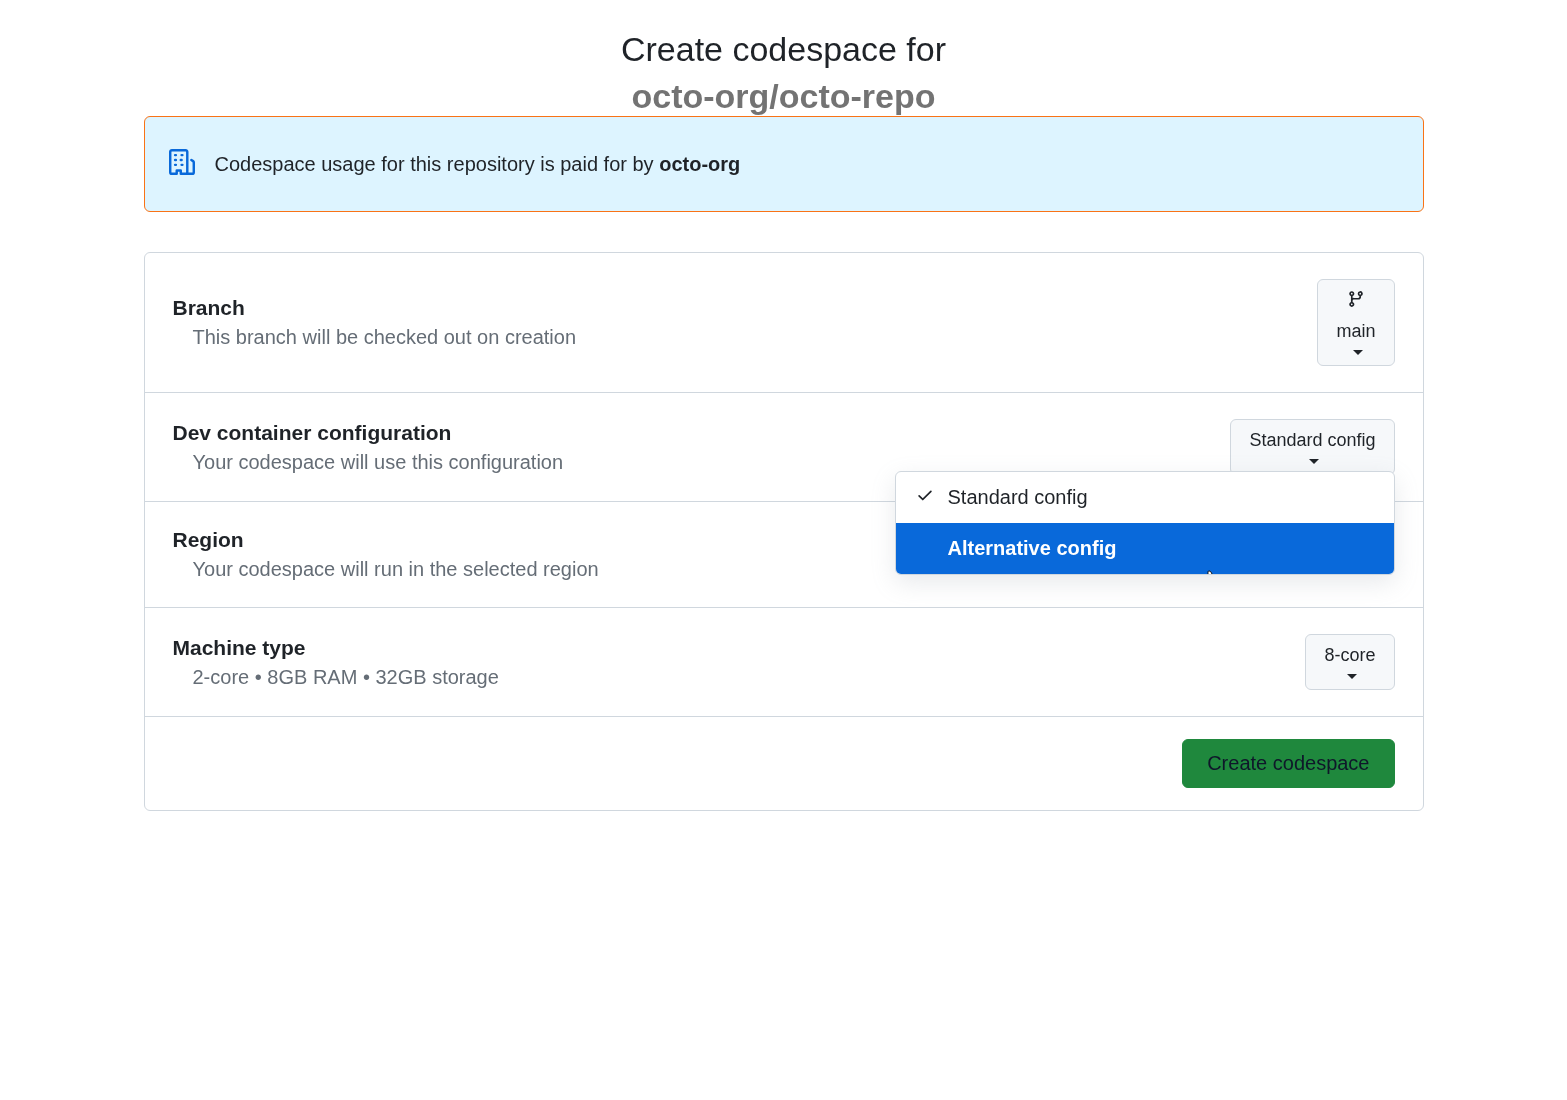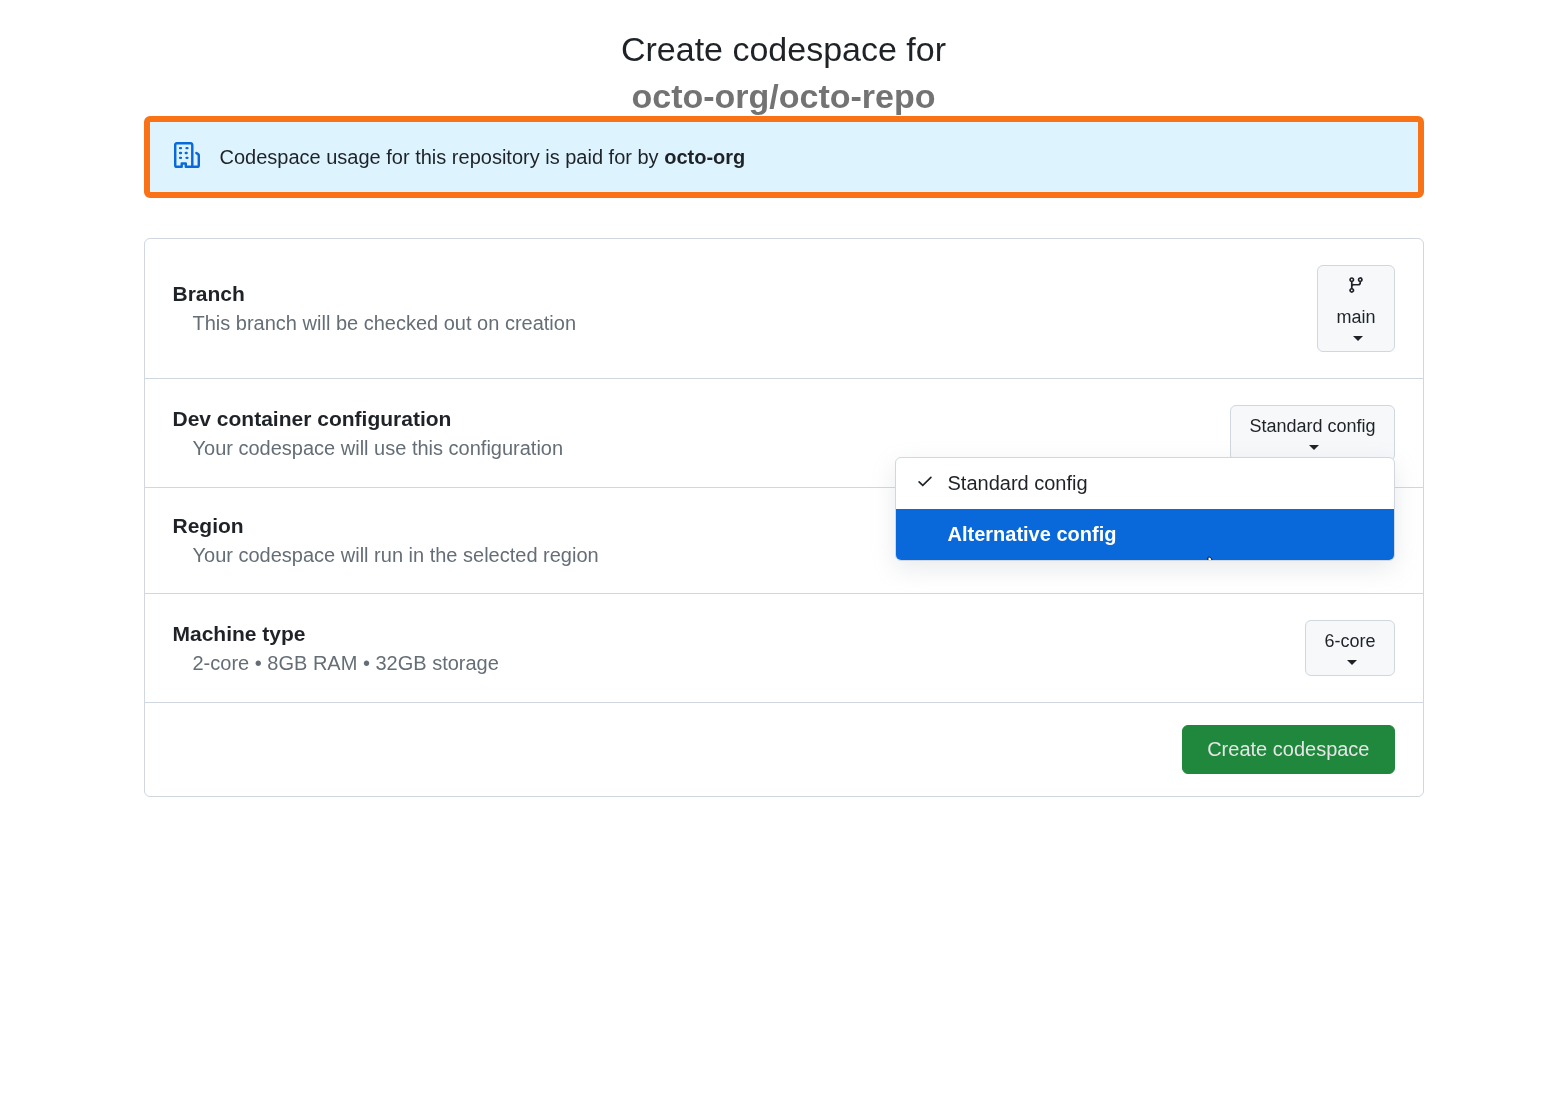--- a/index.html
+++ b/index.html
@@ -27,23 +27,23 @@
       color: #1f2328;
       margin-bottom: 8px;
     }
     .header-repo {
       font-size: 34px;
       font-weight: 600;
       color: #737373;
     }
     .notice-box {
       background: #ddf4ff;
-      border: 6px solid #f97316;
-      border-radius: 6px;
-      padding: 20px 24px;
+      border: 1px solid #f97316;
+      border-radius: 6px;
+      padding: 32px 24px;
       display: flex;
       align-items: center;
       gap: 20px;
       margin-bottom: 40px;
     }
     .notice-icon {
       color: #0969da;
       flex-shrink: 0;
     }
     .notice-text {
@@ -95,21 +95,21 @@
       border-radius: 6px;
       background: #f6f8fa;
       color: #1f2328;
       cursor: pointer;
       font-family: inherit;
       flex-direction: column;
     }
     .btn-primary {
       background: #1f883d;
       border-color: #1f883d;
-      color: #e5e5e5;
+      color: #0f172a;
       font-weight: 500;
       font-size: 20px;
       padding: 12px 24px;
     }
     .dropdown-caret {
       width: 0;
       height: 0;
       border-left: 5px solid transparent;
       border-right: 5px solid transparent;
       border-top: 5px solid currentColor;
@@ -251,21 +251,21 @@
         <div class="setting-desc">Your codespace will run in the selected region</div>
       </div>
     </div>
 
     <div class="setting-row">
       <div class="setting-left">
         <div class="setting-title">Machine type</div>
         <div class="setting-desc">2-core • 8GB RAM • 32GB storage</div>
       </div>
       <button class="btn">
-        <span>6-core</span>
+        <span>8-core</span>
         <span class="dropdown-caret"></span>
       </button>
     </div>
 
     <div class="footer-row">
       <button class="btn btn-primary">Create codespace</button>
     </div>
   </div>
 </div>
 

